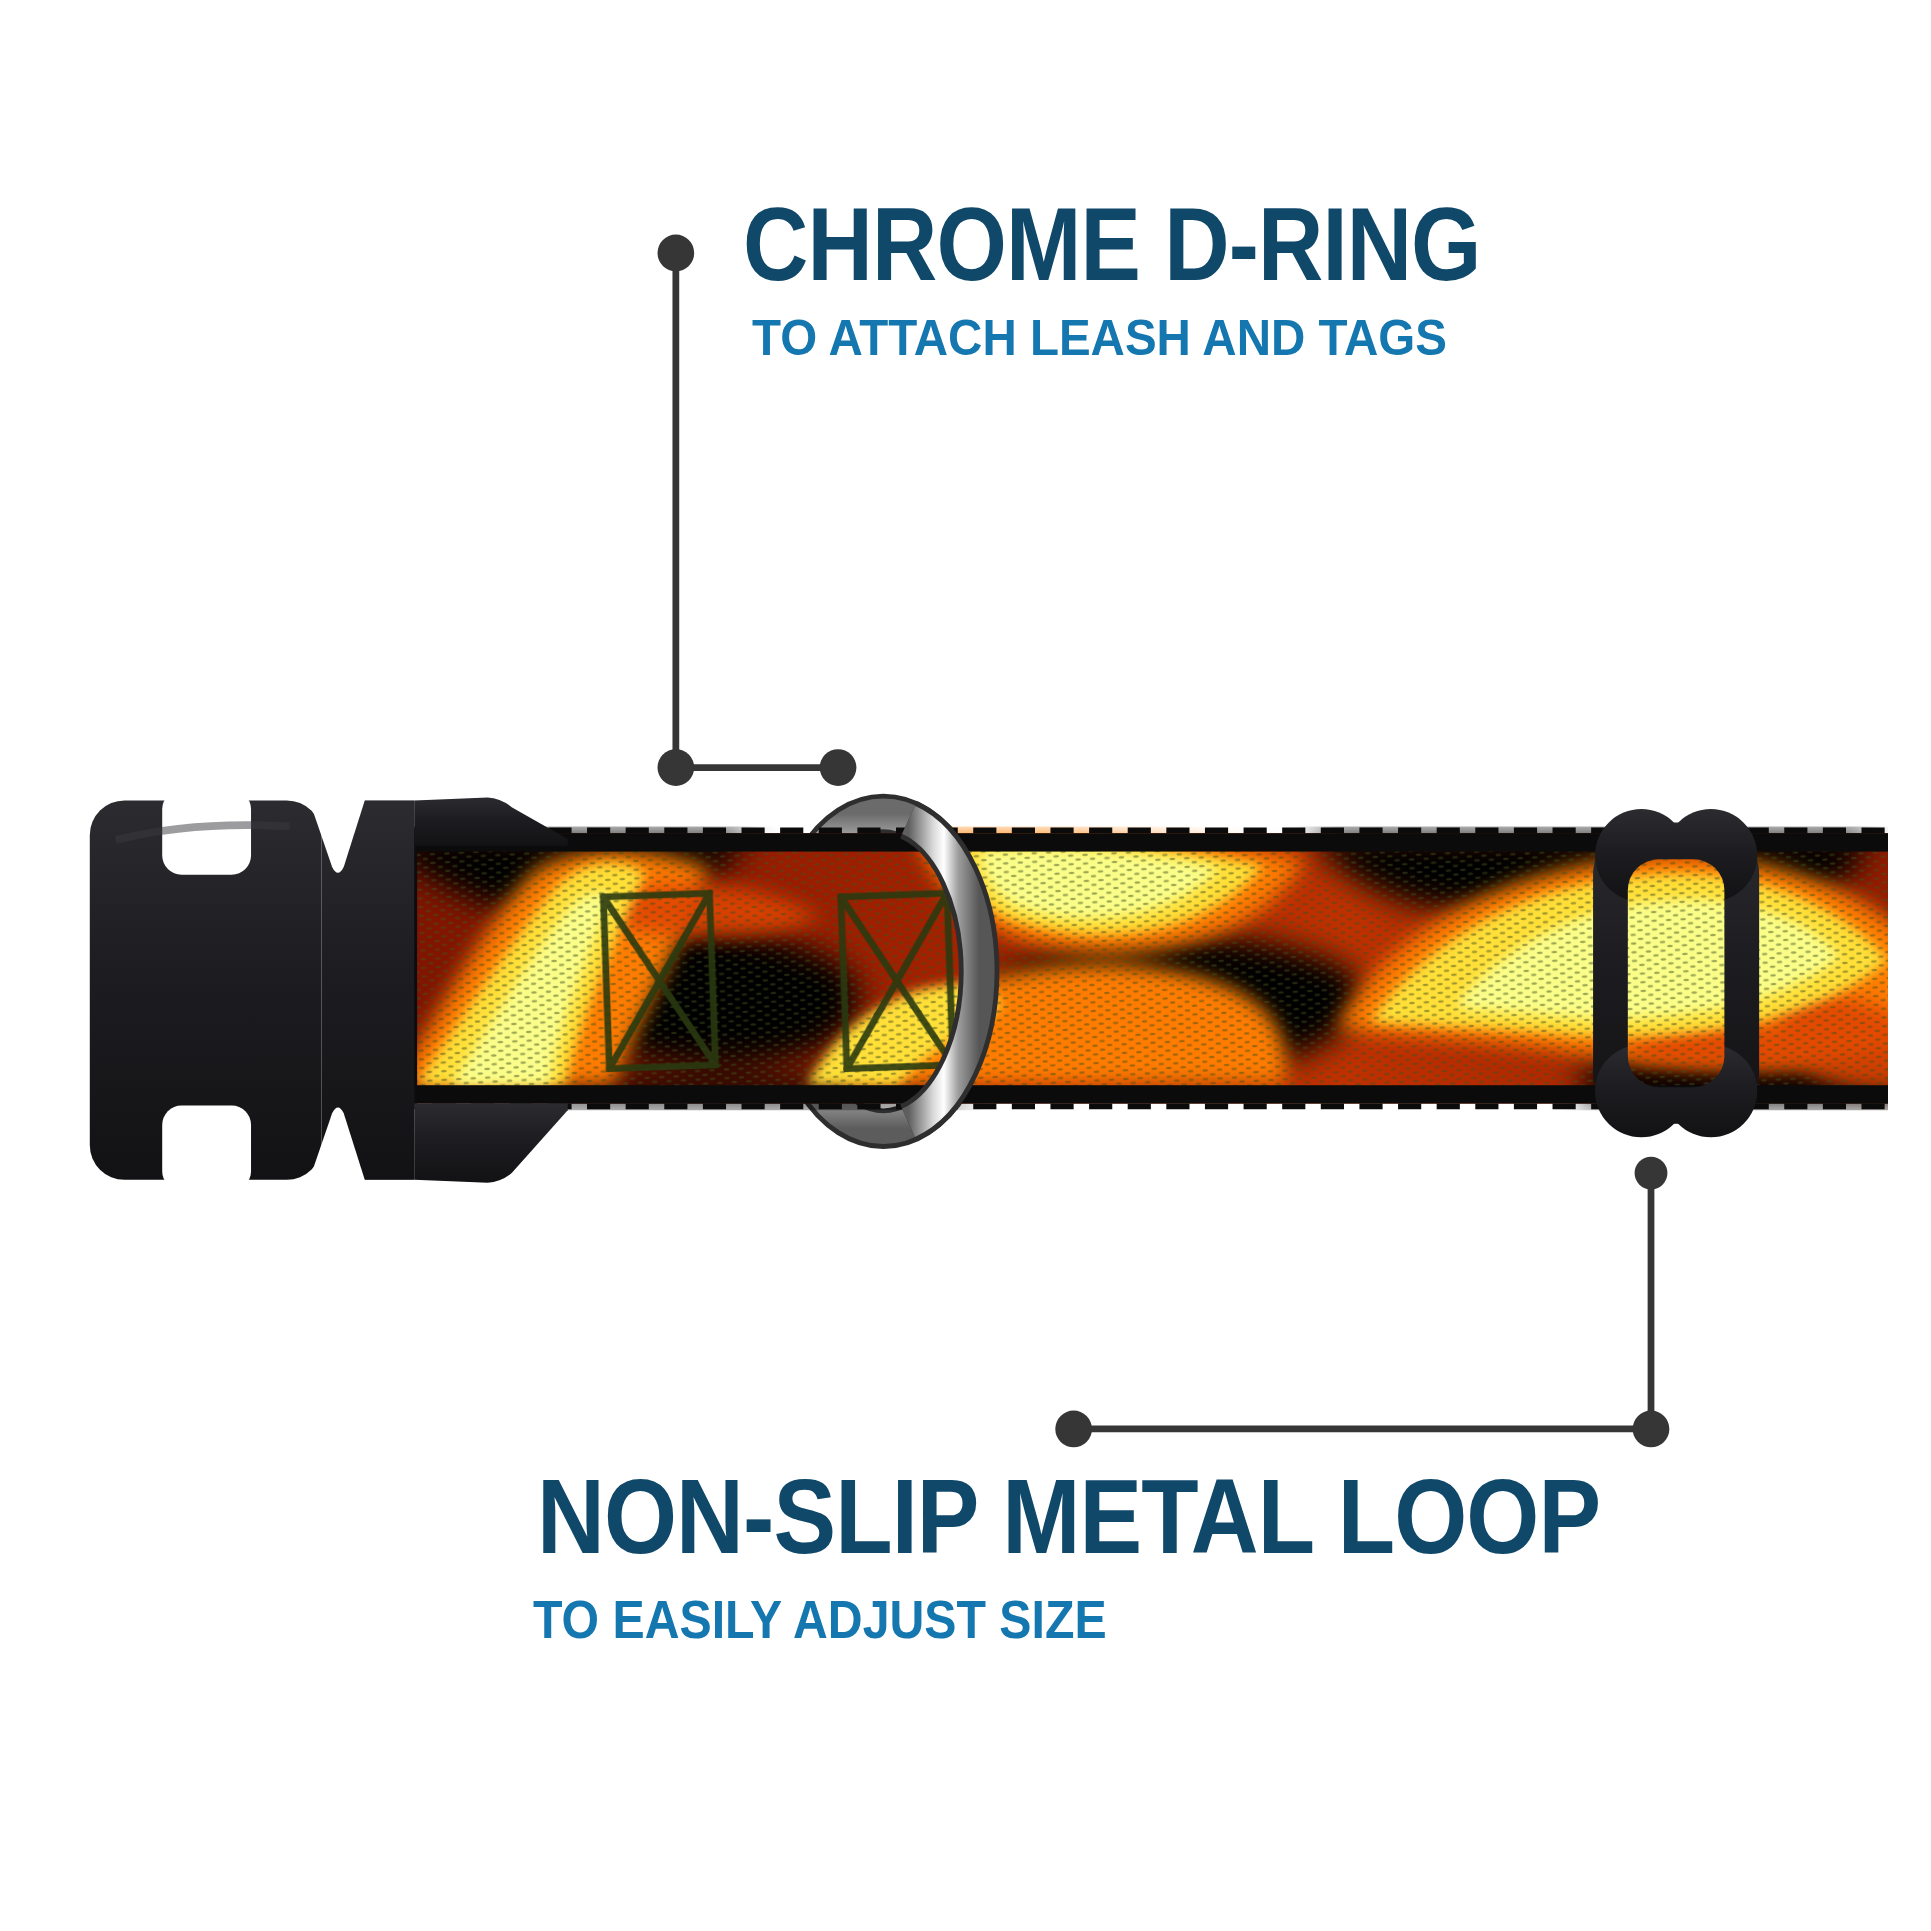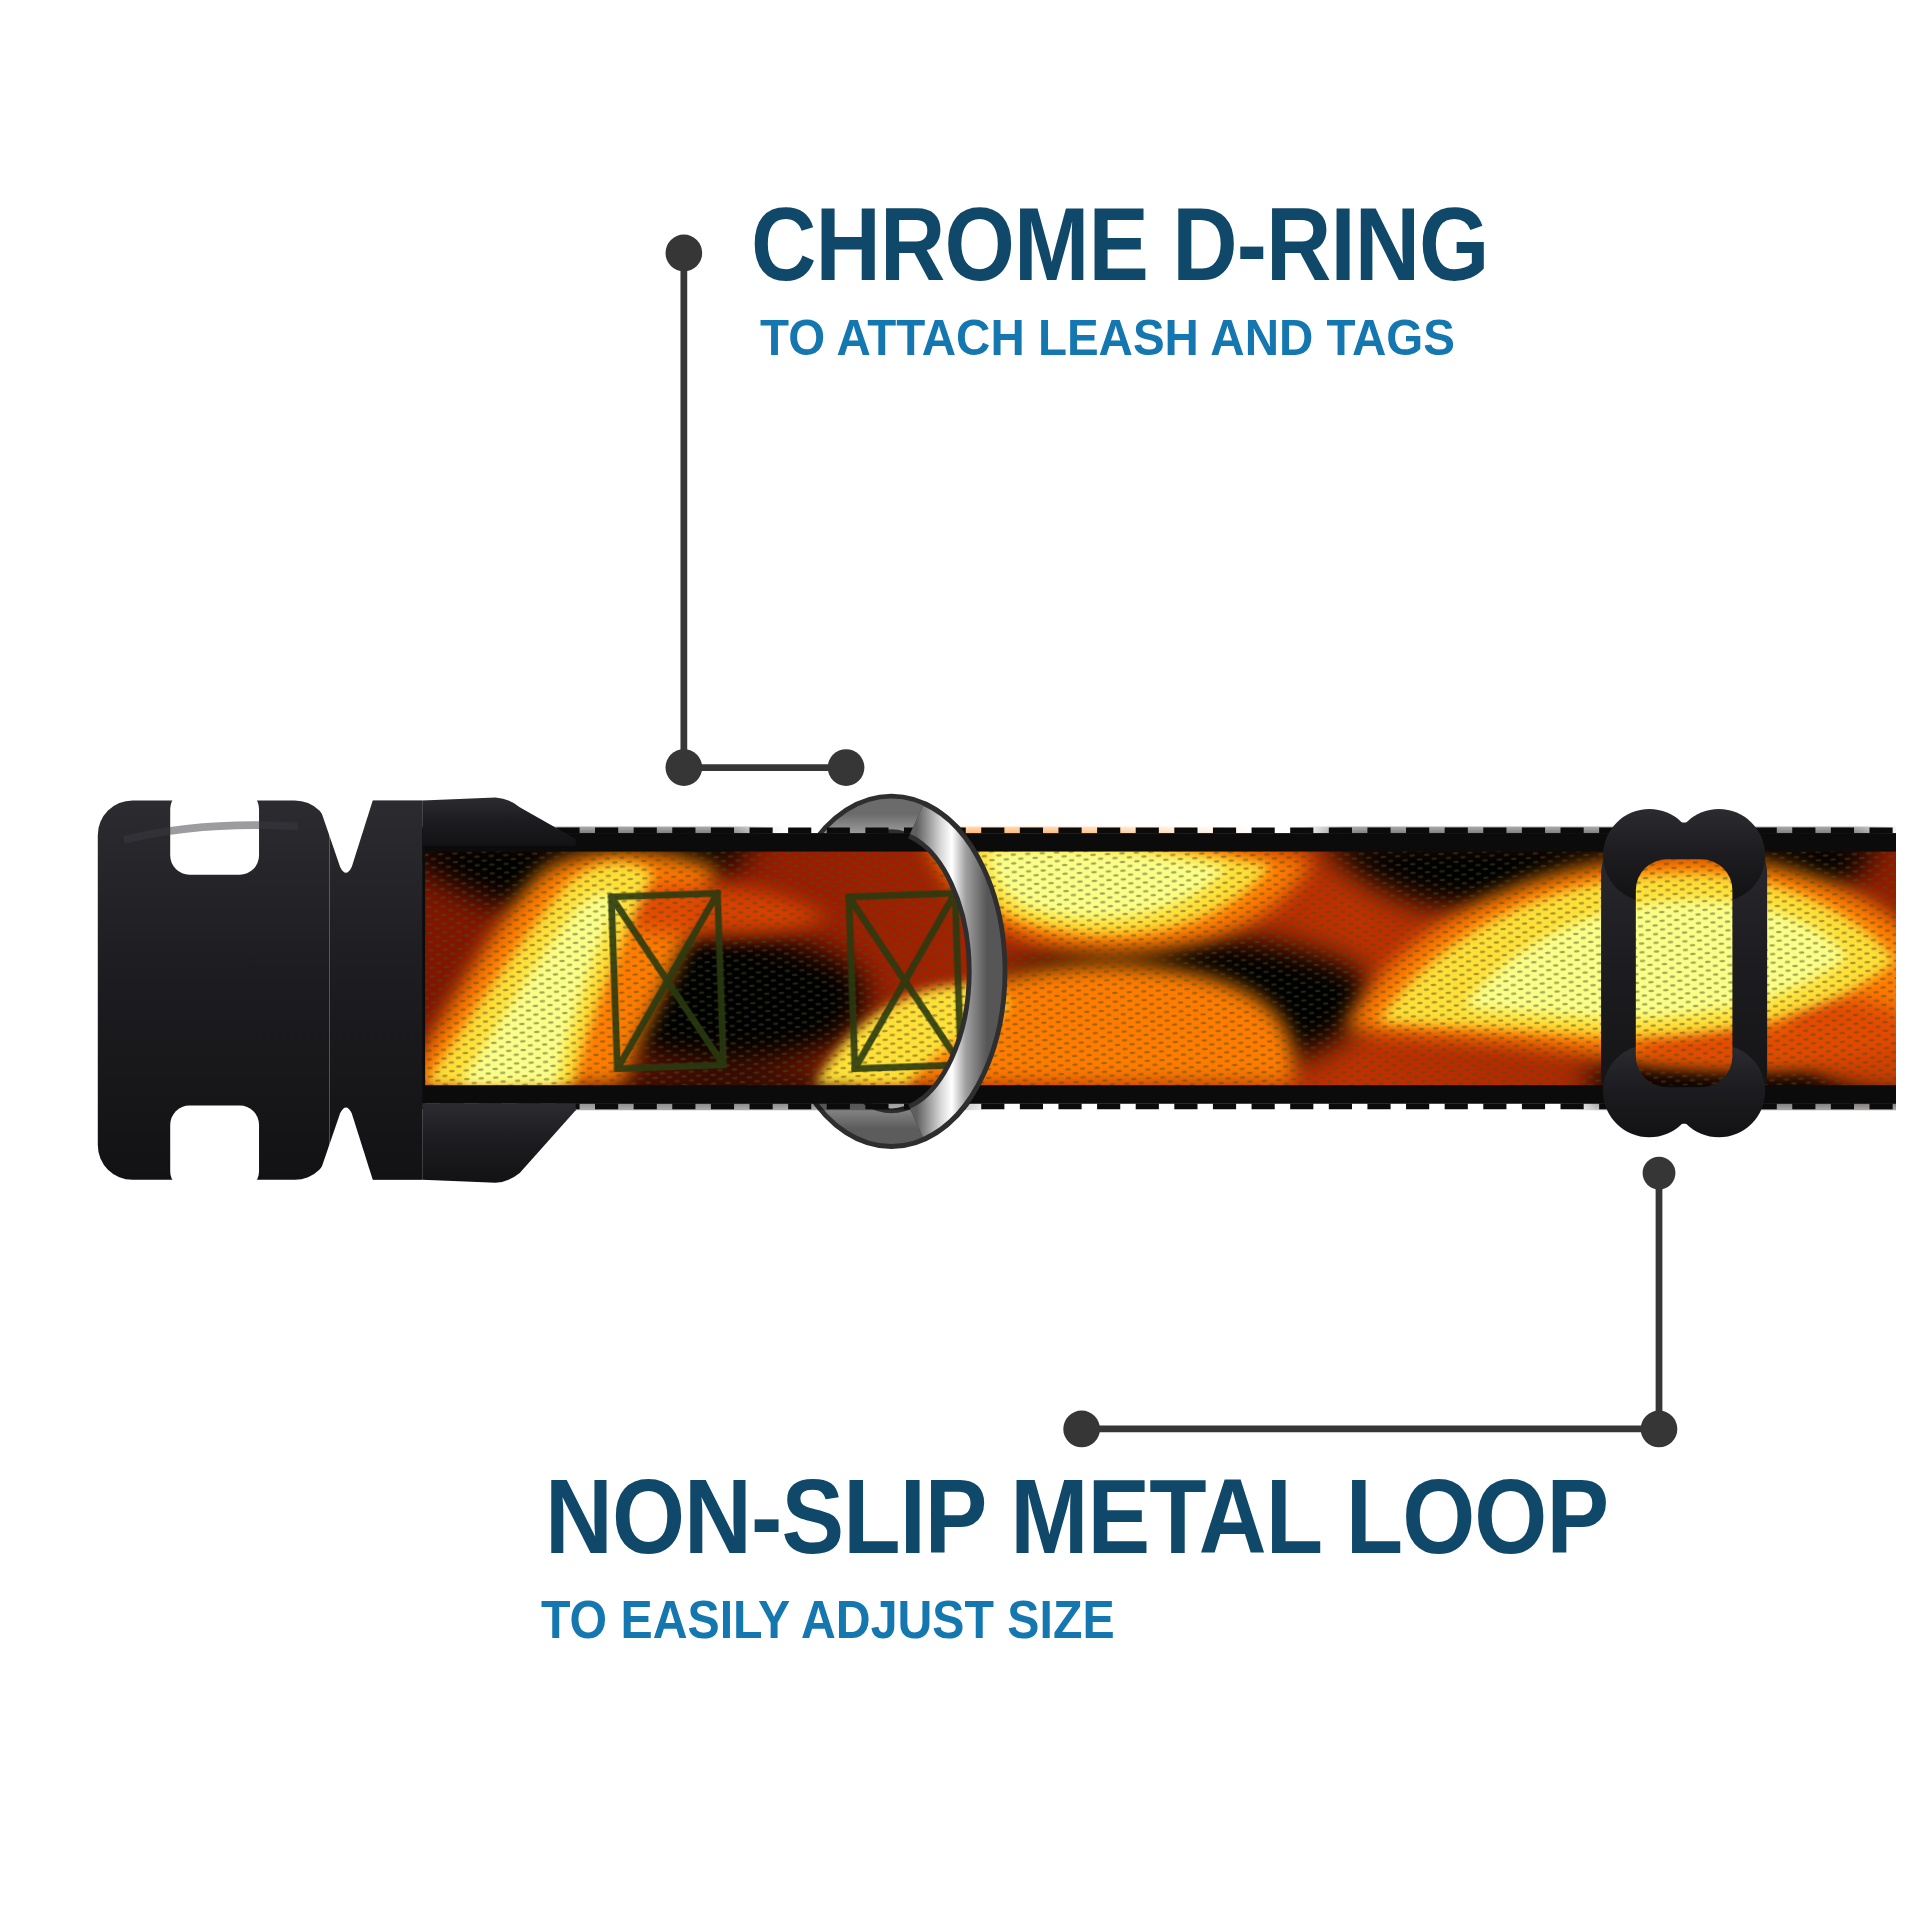--- a/index.html
+++ b/index.html
@@ -8,21 +8,20 @@
     --callout:#363636;
     --bg:#ffffff;
   }
   html,body{margin:0;padding:0;background:var(--bg);}
   .canvas{
     position:relative;
     width:1888px;height:1931px;
     background:var(--bg);
     overflow:hidden;
     font-family:"Liberation Sans", sans-serif;
-    margin-left:8px;
   }
   .art{position:absolute;left:0;top:0;}
   .hd{
     position:absolute;
     font-weight:700;
     color:var(--navy);
     line-height:1;
     white-space:nowrap;
     letter-spacing:-1px;
     transform-origin:left top;

